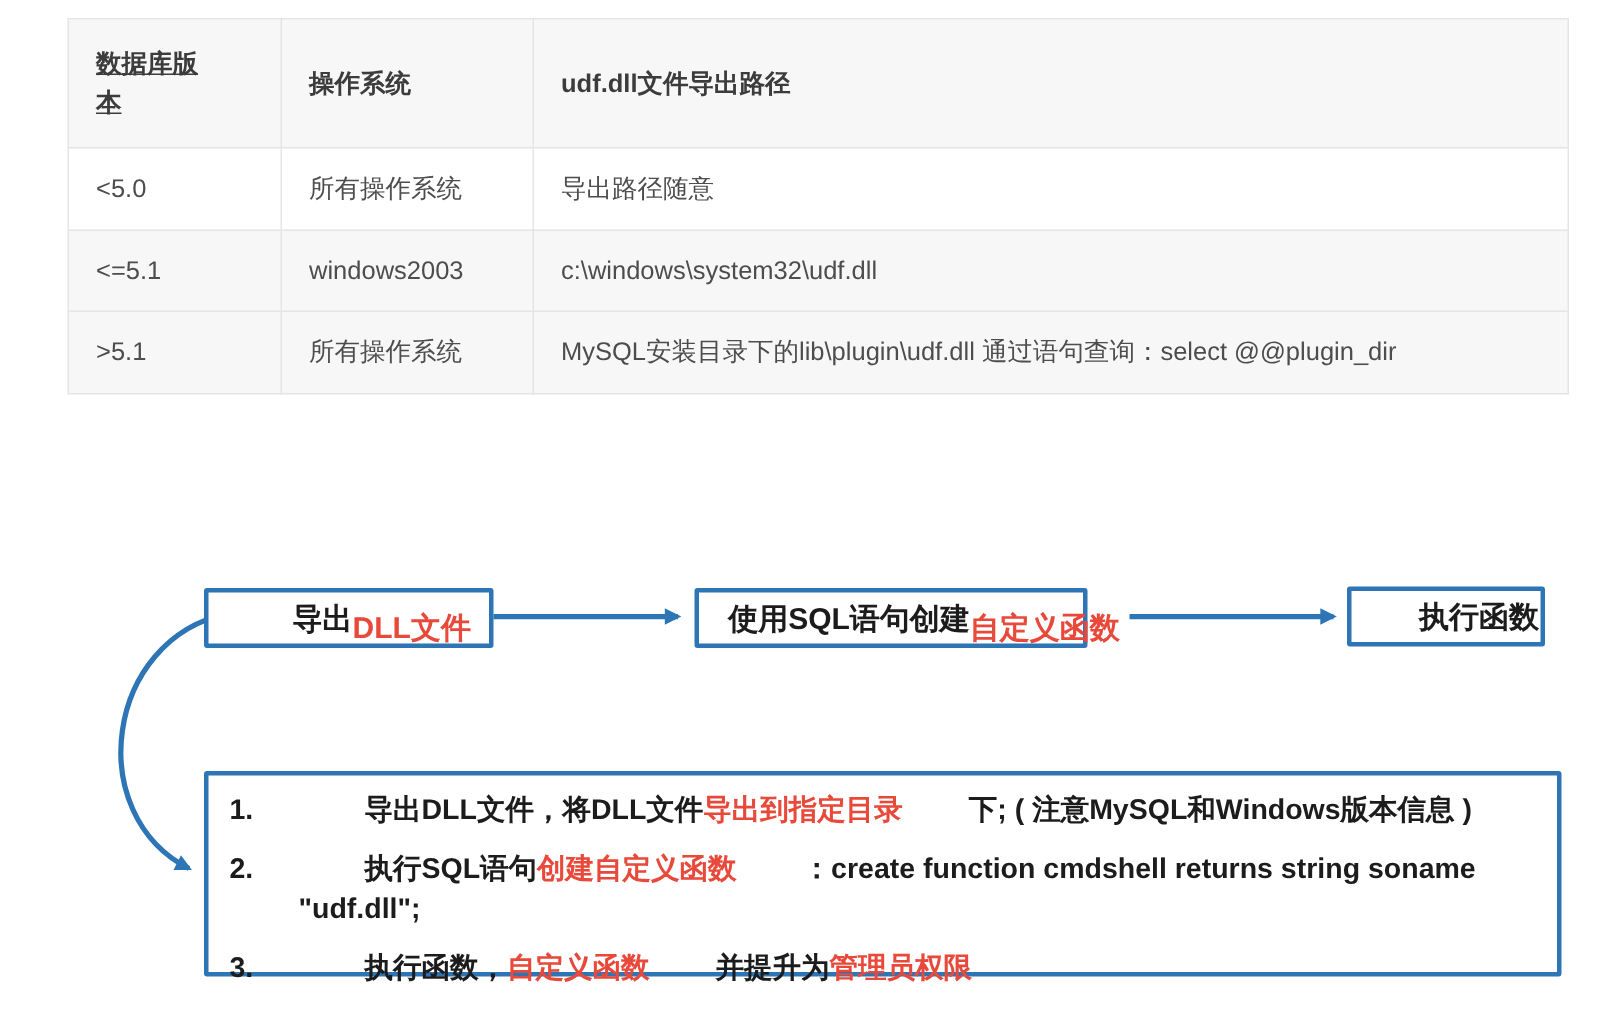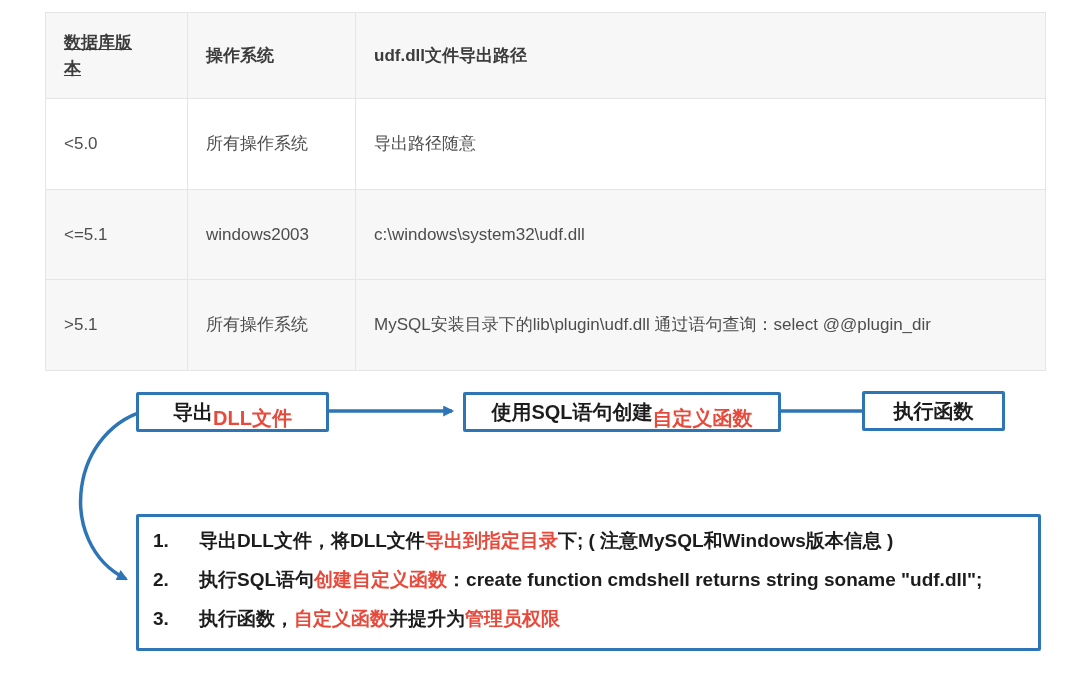--- a/index.html
+++ b/index.html
@@ -17,49 +17,49 @@
 
   
   .tbl-wrap { position:absolute; left:45px; top:12px; width:1000px; }
   table { border-collapse:collapse; width:100%; table-layout:fixed; }
   th, td {
     border:1px solid var(--table-border);
     font-size:17px; text-align:left; vertical-align:middle;
     color:var(--table-text); line-height:1.5;
   }
   th { background:var(--row-stripe); color:var(--header-text); font-weight:700; padding:17px 18px; }
-  td { padding:32px 18px; }
+  td { padding:14px 18px; }
   tr.stripe td { background:var(--row-stripe); }
   .w-narrow { display:inline-block; width:4.35em;text-decoration:underline; }
 
   
   .layer { position:absolute; left:0; top:0; width:1080px; height:684px; pointer-events:none; }
   svg.arrows { position:absolute; left:0; top:0; z-index:0; }
   svg.arrows path { stroke:var(--accent-blue); stroke-width:3.5; fill:none; }
   svg.arrows marker path { fill:var(--accent-blue); stroke:none; }
 
   .fc-box {
     position:absolute; z-index:1; background:#fff;
     border:3px solid var(--accent-blue); border-radius:2px;
     display:flex; align-items:center; justify-content:center;
     font-size:20px; font-weight:700; white-space:nowrap;
   }
   #fc-box-1 { left:136px; top:392px; width:193px; height:40px; }
-  #fc-box-2 { left:463px; top:392px; width:318px; height:40px; }
-  #fc-box-3 { left:862px; top:391px; width:143px; height:40px; }
+  #fc-box-2 { left:463px; top:392px; width:262px; height:40px; }
+  #fc-box-3 { left:898px; top:391px; width:132px; height:40px; }
 
   .steps-box {
     position:absolute; z-index:1; left:136px; top:514px; width:905px; height:137px;
     background:#fff; border:3px solid var(--accent-blue); border-radius:2px;
     padding:11px 18px 0 14px;
   }
   .step { display:flex; align-items:baseline; font-size:19px; font-weight:600;
           line-height:1.42; margin-bottom:12px; color:var(--ink); }
   .step .num { flex:0 0 46px; }
-  .seg-dark { color:var(--ink); }
+  .seg-dark { color:var(--ink);margin-left:44px; }
   .seg-red  { color:var(--highlight-red);margin-top:12px; }
 </style>
 </head>
 <body>
 
 <div class="tbl-wrap">
   <table>
     <colgroup>
         <col style="width:142px">
         <col style="width:168px">

